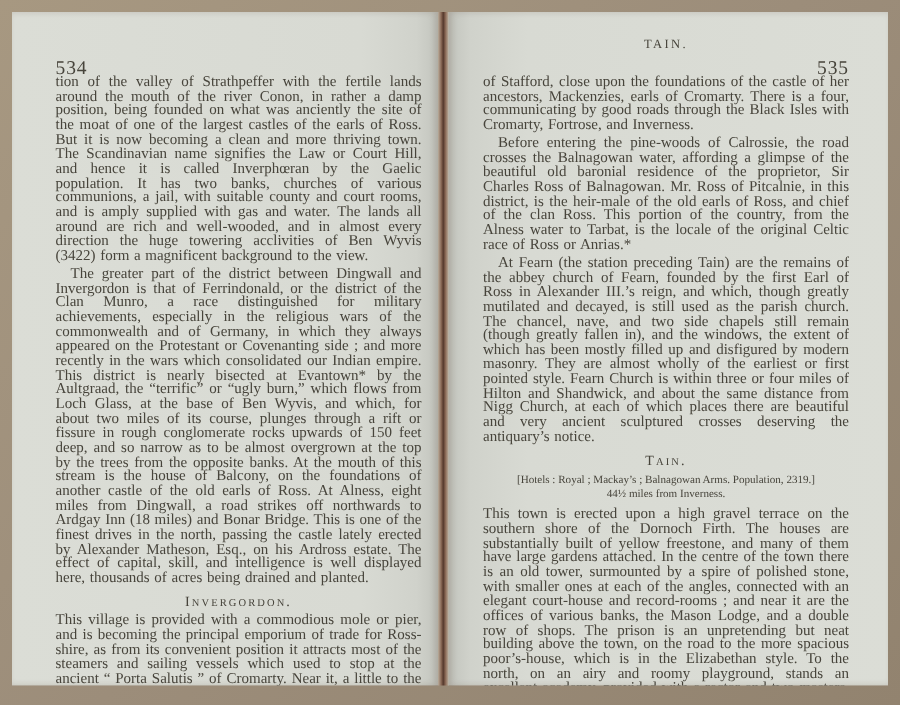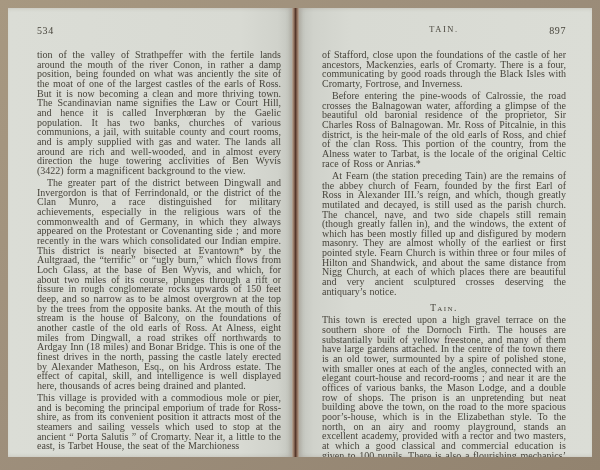--- a/index.html
+++ b/index.html
@@ -28,22 +28,22 @@
     padding:17px 26px 4px 23px;
     background:linear-gradient(to left,#dbddd6 0%,#d8dad3 82%,#d0d2cb 95%,#c2c4bd 100%);
     box-shadow:inset 2px 0 4px rgba(70,45,30,0.18);
   }
   .gutter{
     width:7px;
     background:linear-gradient(to right,#b9ac9b 0%,#8b6a57 30%,#54382c 50%,#8b6a57 72%,#b9ac9b 100%);
   }
   .pagehead{position:relative;height:11px;margin-bottom:14px;}
   .pagenum{
-    position:absolute;top:0;
-    font-size:10px;letter-spacing:0.6px;
+    position:absolute;top:12px;
+    font-size:13px;letter-spacing:0.6px;
   }
   .page-left .pagenum{left:0;}
   .page-right .pagenum{right:0;}
   .runhead{
     display:block;text-align:center;
     font-size:8.4px;letter-spacing:1.6px;
   }
   .body{
     margin:0 0 2.5px 0;
     font-size:10px;line-height:9.65px;
@@ -78,31 +78,36 @@
 <body>
 
 <div class="scan">
 
   <div class="page page-left">
     <div class="pagehead">
       <span class="pagenum">534</span>
     </div>
     <p class="body noindent">tion of the valley of Strathpeffer with the fertile lands around the mouth of the river Conon, in rather a damp position, being founded on what was anciently the site of the moat of one of the largest castles of the earls of Ross.  But it is now becoming a clean and more thriving town.  The Scandinavian name signifies the Law or Court Hill, and hence it is called Inverphœran by the Gaelic population.  It has two banks, churches of various communions, a jail, with suitable county and court rooms, and is amply supplied with gas and water.  The lands all around are rich and well-wooded, and in almost every direction the huge towering acclivities of Ben Wyvis (3422) form a magnificent background to the view.</p>
     <p class="body indent">The greater part of the district between Dingwall and Invergordon is that of Ferrindonald, or the district of the Clan Munro, a race distinguished for military achievements, especially in the religious wars of the commonwealth and of Germany, in which they always appeared on the Protestant or Covenanting side ; and more recently in the wars which consolidated our Indian empire.  This district is nearly bisected at Evantown* by the Aultgraad, the “terrific” or “ugly burn,” which flows from Loch Glass, at the base of Ben Wyvis, and which, for about two miles of its course, plunges through a rift or fissure in rough conglomerate rocks upwards of 150 feet deep, and so narrow as to be almost overgrown at the top by the trees from the opposite banks.  At the mouth of this stream is the house of Balcony, on the foundations of another castle of the old earls of Ross.  At Alness, eight miles from Dingwall, a road strikes off northwards to Ardgay Inn (18 miles) and Bonar Bridge.  This is one of the finest drives in the north, passing the castle lately erected by Alexander Matheson, Esq., on his Ardross estate.  The effect of capital, skill, and intelligence is well displayed here, thousands of acres being drained and planted.</p>
+    <h3 class="section-heading">Invergordon.</h3>
     <p class="body noindent">This village is provided with a commodious mole or pier, and is becoming the principal emporium of trade for Ross-shire, as from its convenient position it attracts most of the steamers and sailing vessels which used to stop at the ancient “ Porta Salutis ” of Cromarty. Near it, a little to the east, is Tarbet House, the seat of the Marchioness</p>
   </div>
 
   <div class="gutter"></div>
 
   <div class="page page-right">
     <div class="pagehead">
       <span class="runhead">TAIN.</span>
-      <span class="pagenum">897</span>
+      <span class="pagenum">535</span>
     </div>
     <p class="body noindent">of Stafford, close upon the foundations of the castle of her ancestors, Mackenzies, earls of Cromarty.  There is a four, communicating by good roads through the Black Isles with Cromarty, Fortrose, and Inverness.</p>
     <p class="body indent">Before entering the pine-woods of Calrossie, the road crosses the Balnagowan water, affording a glimpse of the beautiful old baronial residence of the proprietor, Sir Charles Ross of Balnagowan.  Mr. Ross of Pitcalnie, in this district, is the heir-male of the old earls of Ross, and chief of the clan Ross.  This portion of the country, from the Alness water to Tarbat, is the locale of the original Celtic race of Ross or Anrias.*</p>
     <p class="body indent">At Fearn (the station preceding Tain) are the remains of the abbey church of Fearn, founded by the first Earl of Ross in Alexander III.’s reign, and which, though greatly mutilated and decayed, is still used as the parish church.  The chancel, nave, and two side chapels still remain (though greatly fallen in), and the windows, the extent of which has been mostly filled up and disfigured by modern masonry.  They are almost wholly of the earliest or first pointed style.  Fearn Church is within three or four miles of Hilton and Shandwick, and about the same distance from Nigg Church, at each of which places there are beautiful and very ancient sculptured crosses deserving the antiquary’s notice.</p>
     <h3 class="section-heading">Tain.</h3>
+    <p class="meta">
+      <span>[Hotels : Royal ; Mackay’s ; Balnagowan Arms.   Population, 2319.]</span>
+      <span>44½ miles from Inverness.</span>
+    </p>
     <p class="body noindent">This town is erected upon a high gravel terrace on the southern shore of the Dornoch Firth.  The houses are substantially built of yellow freestone, and many of them have large gardens attached.  In the centre of the town there is an old tower, surmounted by a spire of polished stone, with smaller ones at each of the angles, connected with an elegant court-house and record-rooms ; and near it are the offices of various banks, the Mason Lodge, and a double row of shops.  The prison is an unpretending but neat building above the town, on the road to the more spacious poor’s-house, which is in the Elizabethan style.  To the north, on an airy and roomy playground, stands an excellent academy, provided with a rector and two masters, at which a good classical and commercial education is given to 100 pupils.  There is also a flourishing mechanics’ institution, affording the advantages of a circulating library.  An enormous stretch of flat links, called the Fendom or Morich More, used to be an excellent field for the game of</p>
 
   </div>
 
 </div>
 
 </body></html>

